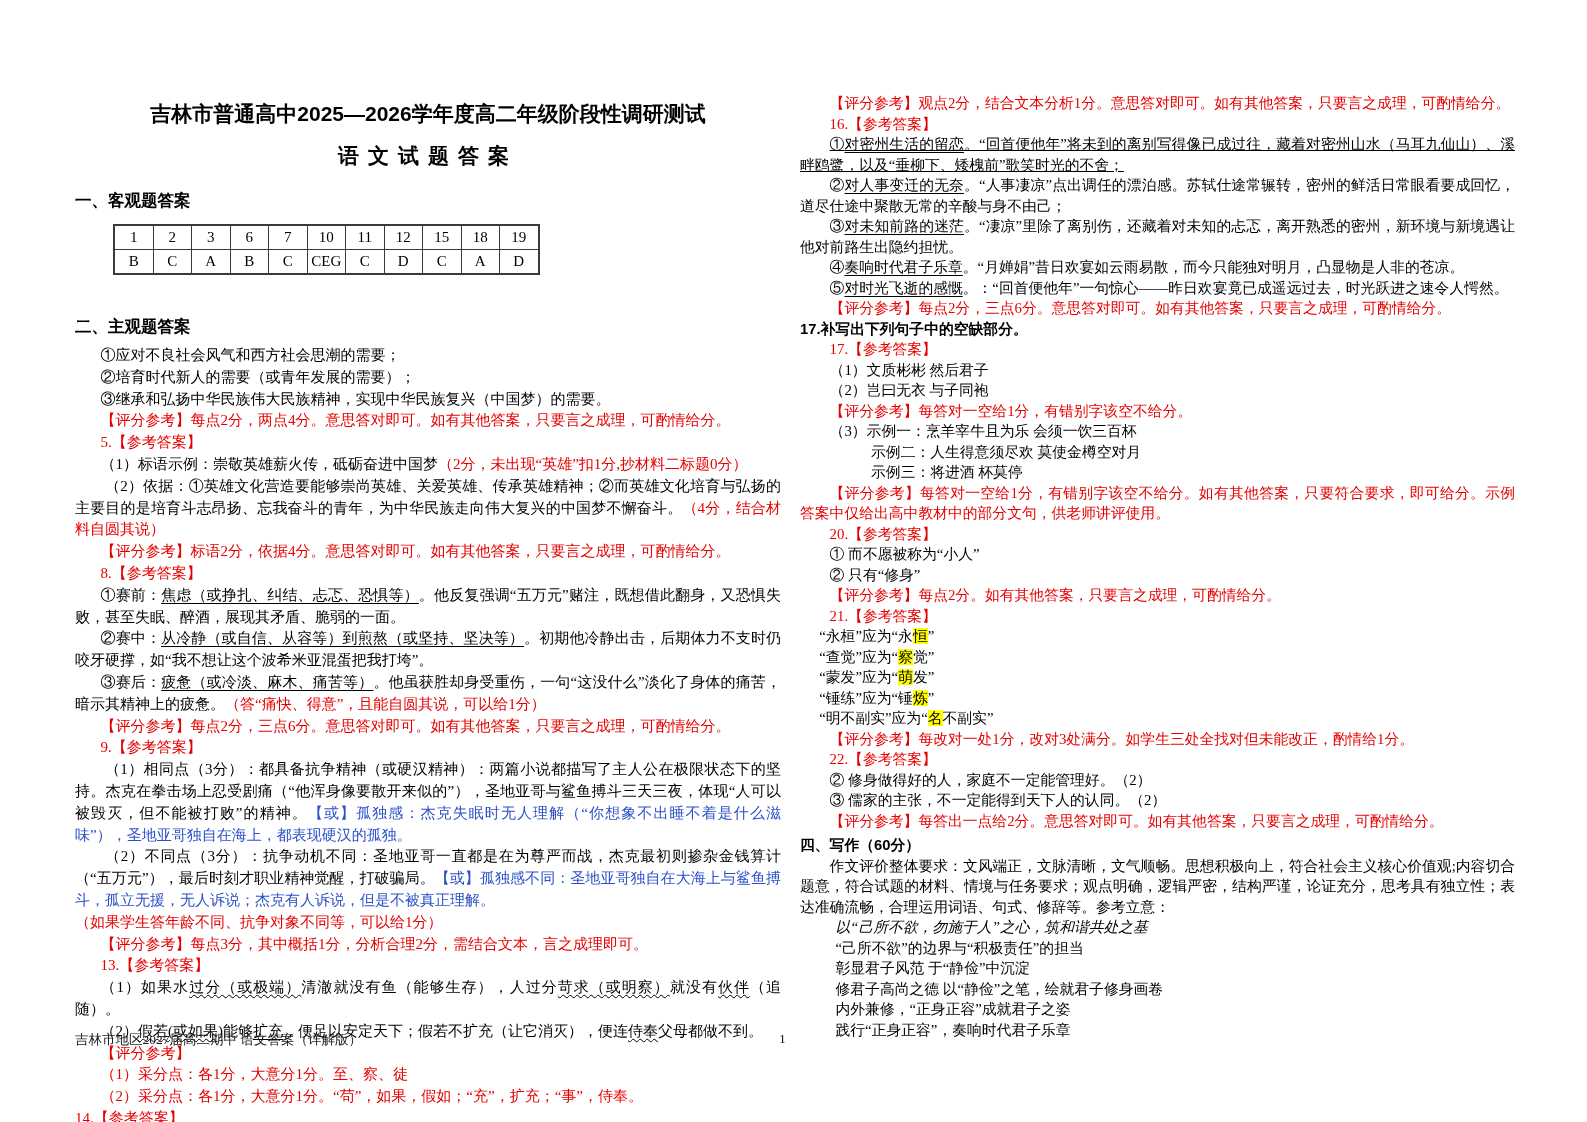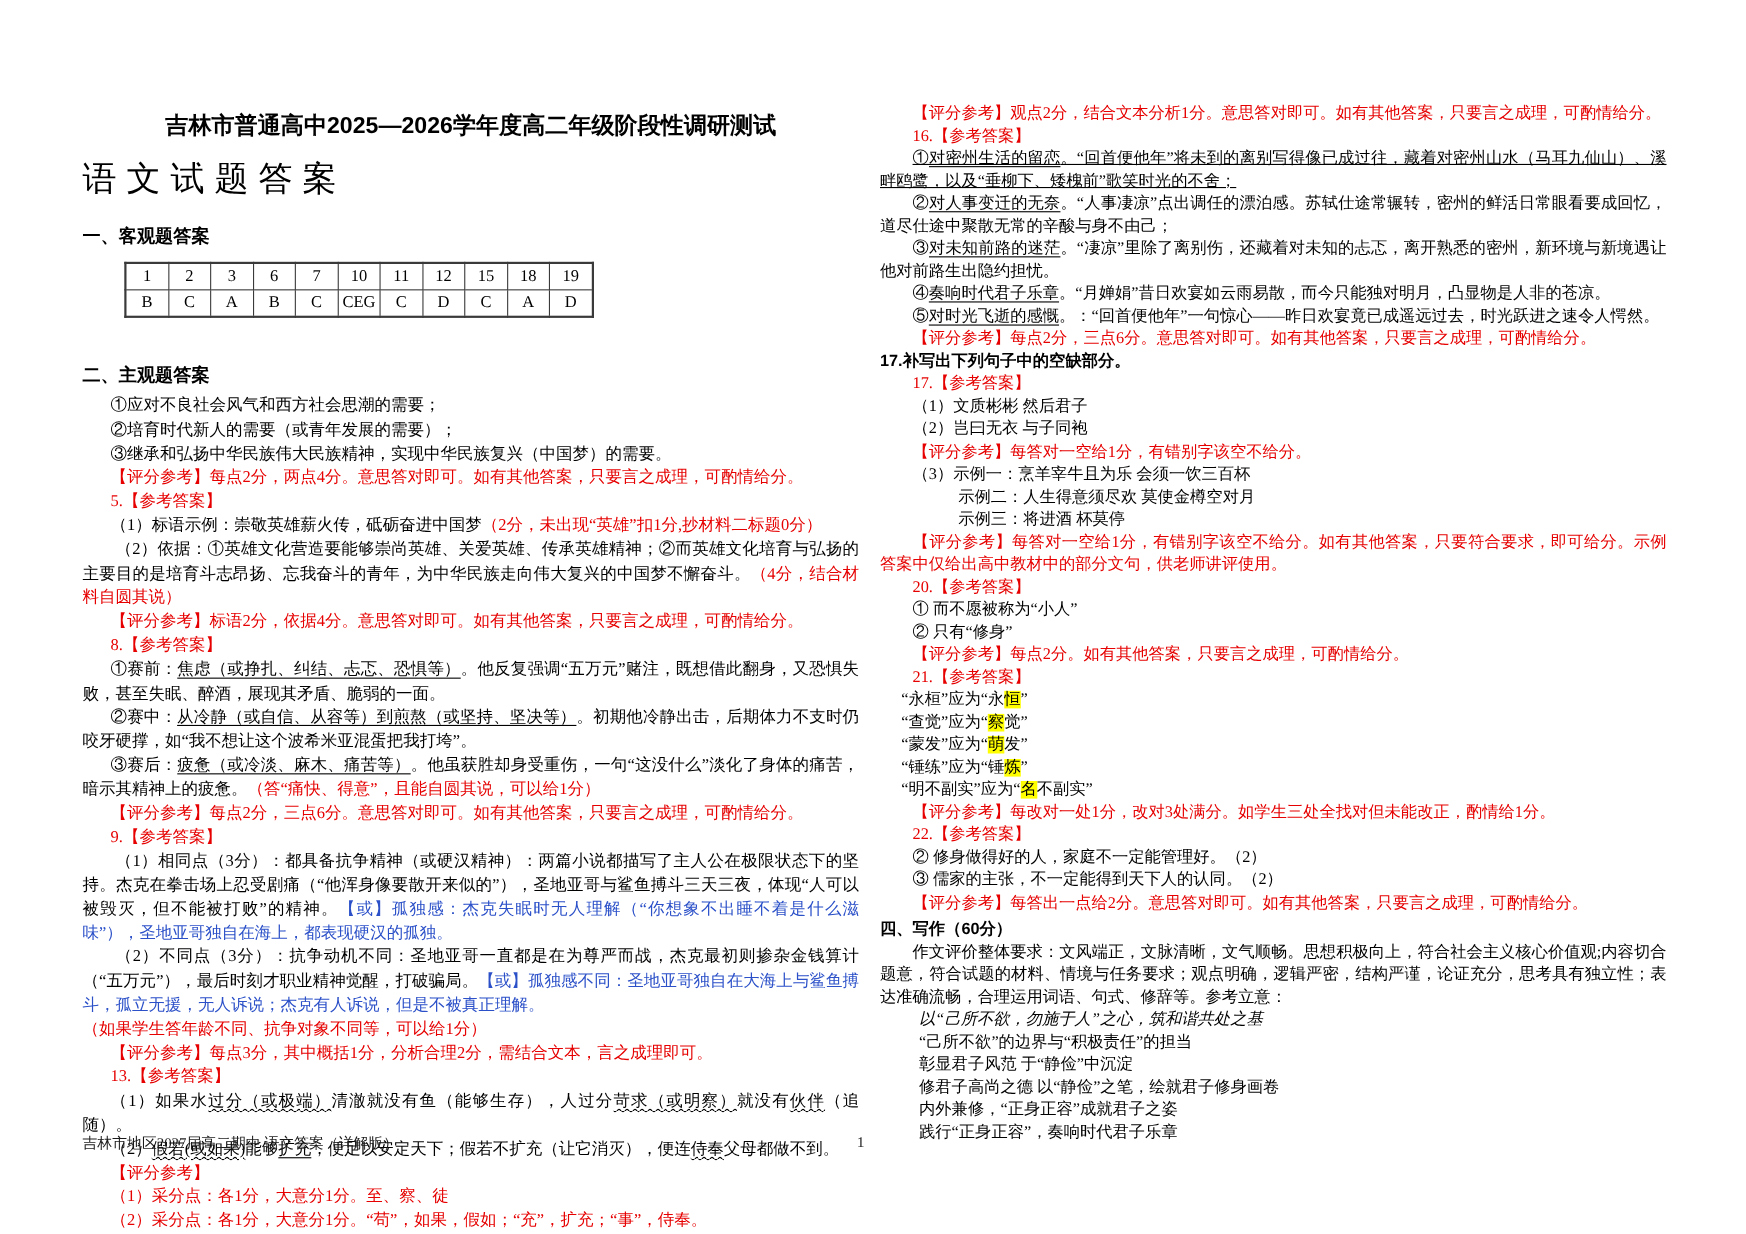--- a/index.html
+++ b/index.html
@@ -2,22 +2,22 @@
 <html style="--red: #e60000; --blue: #2b50c8; --hl: #ffff00;"><head>
 <meta charset="utf-8">
 <style>
   html,body{margin:0;padding:0;background:#ffffff;}
   .page{position:relative;width:1587px;height:1122px;background:#fff;overflow:hidden;
         font-family:"Liberation Serif","DejaVu Serif",serif;color:#000;}
   .left-col{position:absolute;left:75px;top:86px;width:706px;}
   .right-col{position:absolute;left:800px;top:86px;width:715px;}
   .doc-title{font-family:"Liberation Sans","DejaVu Sans",sans-serif;font-weight:700;
              font-size:21px;text-align:center;margin:14px;}
-  .doc-subtitle{font-family:"Liberation Sans","DejaVu Sans",sans-serif;font-weight:400;
-             font-size:31px;text-align:left;margin:7px 0 0 0;letter-spacing:9px;}
+  .doc-subtitle{font-family:"Liberation Sans","DejaVu Sans",sans-serif;font-weight:700;
+             font-size:21px;text-align:center;margin:7px 0 0 0;letter-spacing:9px;}
   .sec-heading{font-family:"Liberation Sans","DejaVu Sans",sans-serif;font-weight:700;
              font-size:16.5px;margin:20px 0 0 0;}
   .sub-heading{margin-top:41px;}
   table.obj{border-collapse:collapse;margin:12px 0 0 38px;border:2px solid #3a3a3a;}
   table.obj td{border:1px solid #3a3a3a;width:37.5px;height:23px;text-align:center;
              font-size:15px;padding:0;font-family:"Liberation Serif","DejaVu Serif",serif;}
   .blocks{margin-top:7px;}
   .ln{margin:0;font-size:15px;line-height:21.8px;text-align:justify;}
   .right-col .ln{font-size:14.8px;line-height:20.5px;}
   .red{color:var(--red,#e60000);}

